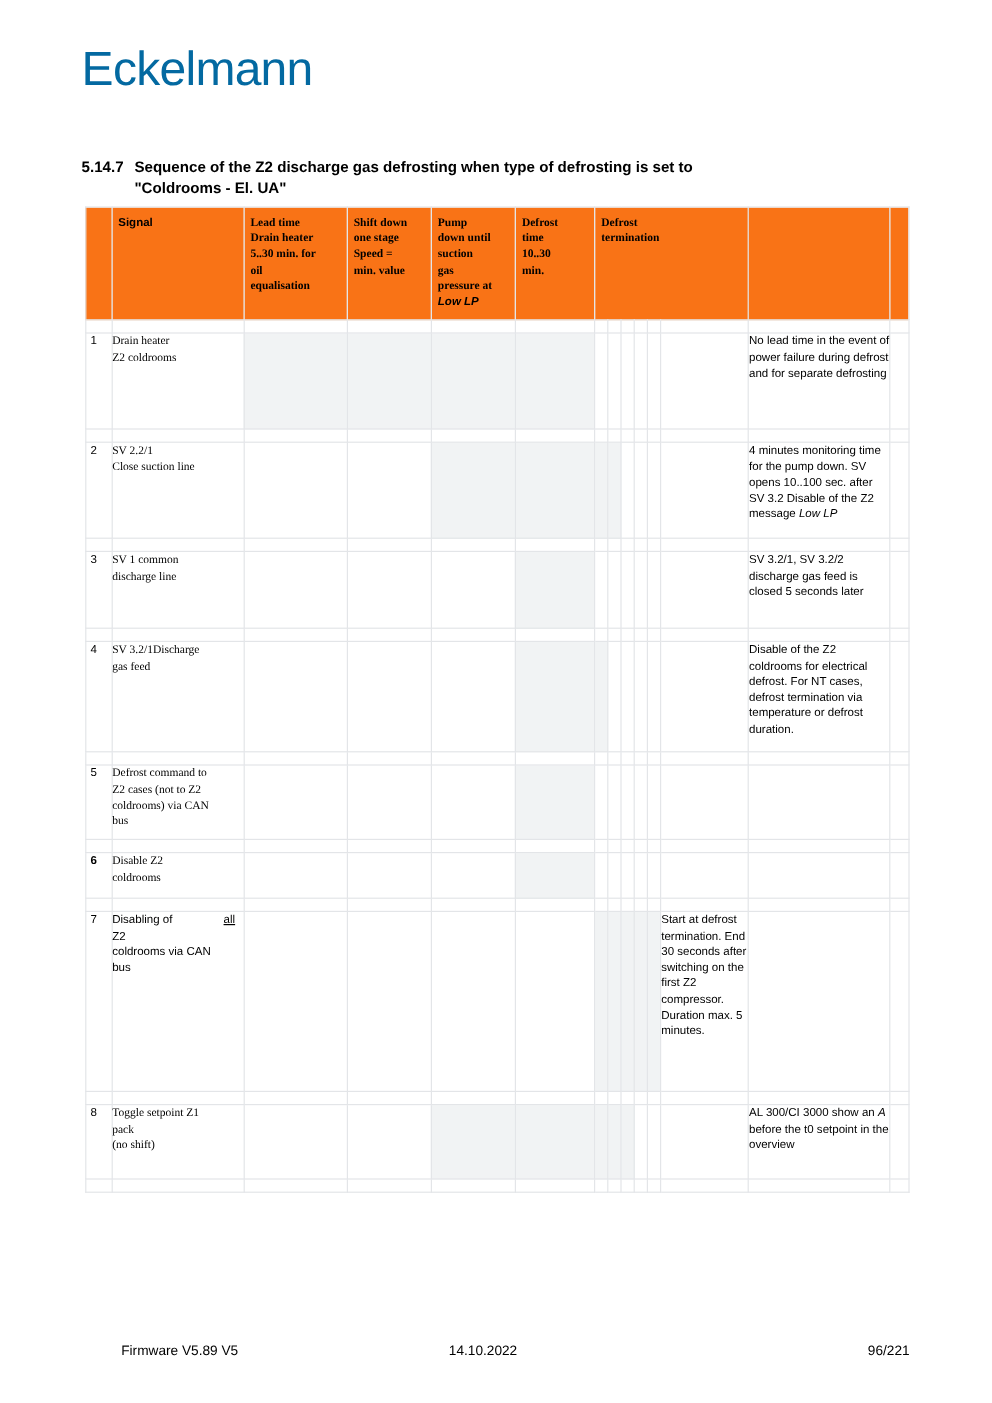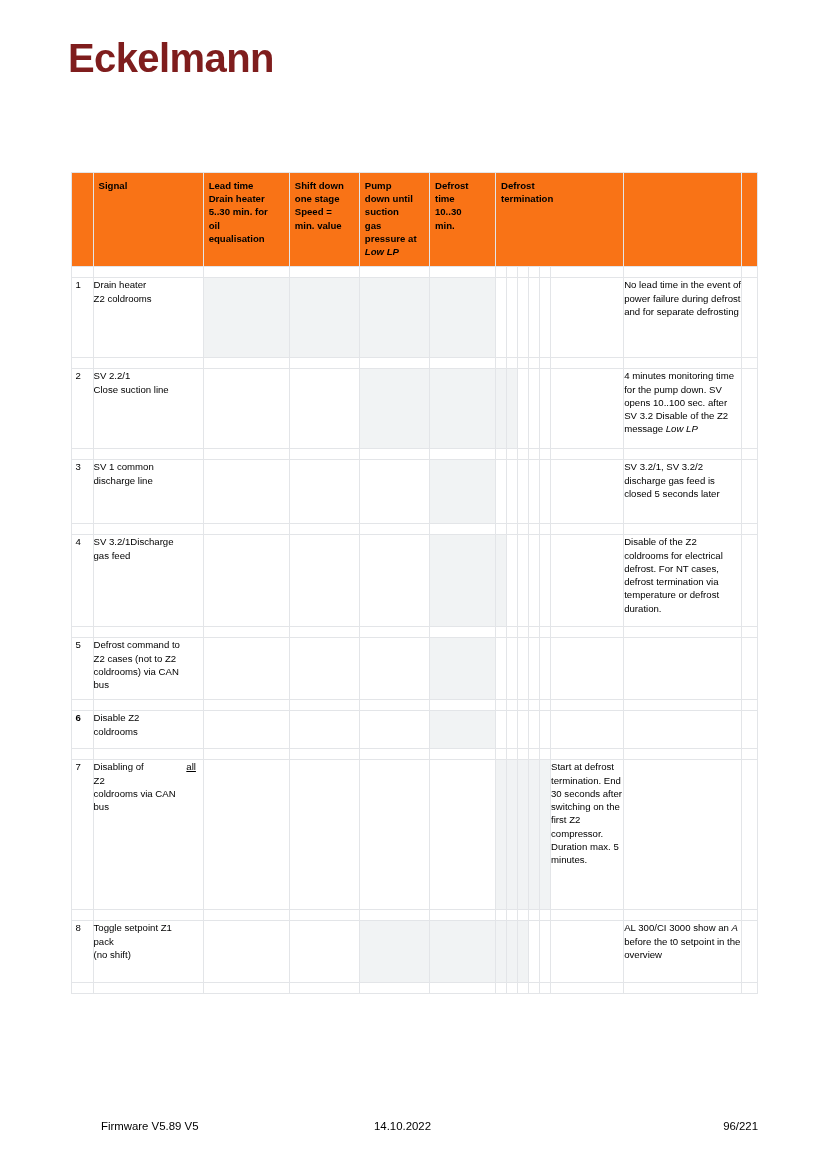--- a/index.html
+++ b/index.html
@@ -10,22 +10,22 @@
     color:#000000;
     -webkit-font-smoothing:antialiased;
     position:relative;
     overflow:hidden;
   }
   .page { position:absolute; left:0; top:0; width:827px; height:1169px; }
 
   
   .logo {
     position:absolute; left:68px; top:36px;
-    font-size:40px; font-weight:bold; letter-spacing:-0.6px;
-    color:#7f1d1d;
+    font-size:40px; font-weight:normal; letter-spacing:-0.6px;
+    color:#0369a1;
   }
 
   
   .heading {
     position:absolute; left:68px; top:131px; width:650px;
     font-size:12.6px; font-weight:bold; line-height:1.42;
   }
   .heading .num { display:inline-block; width:44px; vertical-align:top; }
   .heading .txt { display:inline-block; width:595px; vertical-align:top; }
 
@@ -50,35 +50,38 @@
   .body-row td { background:#ffffff; padding:6px 5px 8px 5px; }
   .body-row td.shade { background:#f1f3f4; }
   .body-row td.idx { text-align:left; padding-left:4px; padding-right:2px; }
   .body-row td.idx.b { font-weight:bold; }
   .body-row td.narrow { padding:0; }
   .body-row td.narrow.shade { background:#f1f3f4; }
   .body-row td.blank { padding:0; }
   em.i { font-style:italic; }
   b.bi { font-weight:bold; font-style:italic; }
   u.ul { text-decoration:underline;margin-left:40px; }
-  .cell-lines div { white-space:pre-wrap; }
+  .cell-lines div { white-space:pre-wrap;font-family:Liberation Serif, serif; }
 
   
   .footer { position:absolute; left:68px; top:1120px; width:690px; font-size:11.4px; }
   .footer .left { position:absolute; left:0; top:0;padding-left:33px; }
   .footer .mid  { position:absolute; left:306px; top:0;text-align:right; }
   .footer .right{ position:absolute; right:0; top:0; text-align:left; }
 </style>
 </head>
 <body>
 
 <div class="page">
 
   <div class="logo">Eckelmann</div>
 
+  <div class="heading">
+    <span class="num">5.14.7</span><span class="txt"><span>Sequence of the Z2 discharge gas defrosting when type of defrosting is set to</span><br><span>"Coldrooms - El. UA"</span></span>
+  </div>
 
   <table class="seq">
     <colgroup>
       <col style="width:22px">
       <col style="width:110px">
       <col style="width:86px">
       <col style="width:70px">
       <col style="width:70px">
       <col style="width:66px">
       <col style="width:11px">

